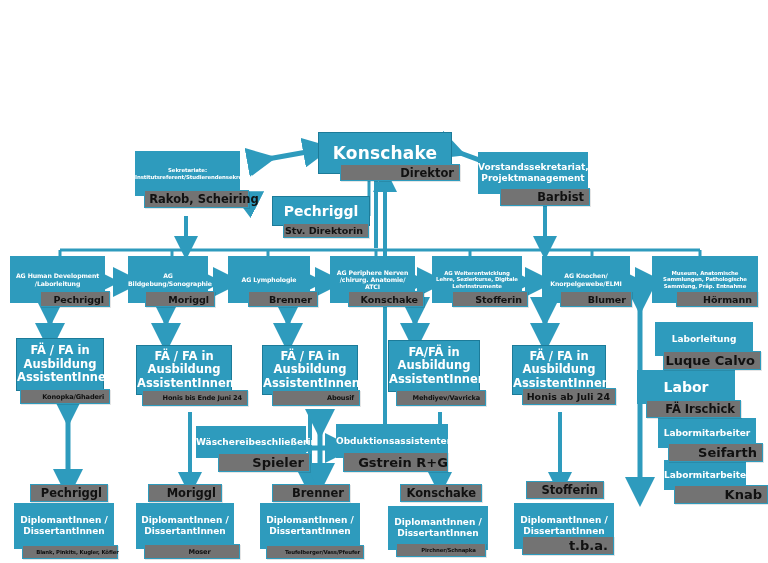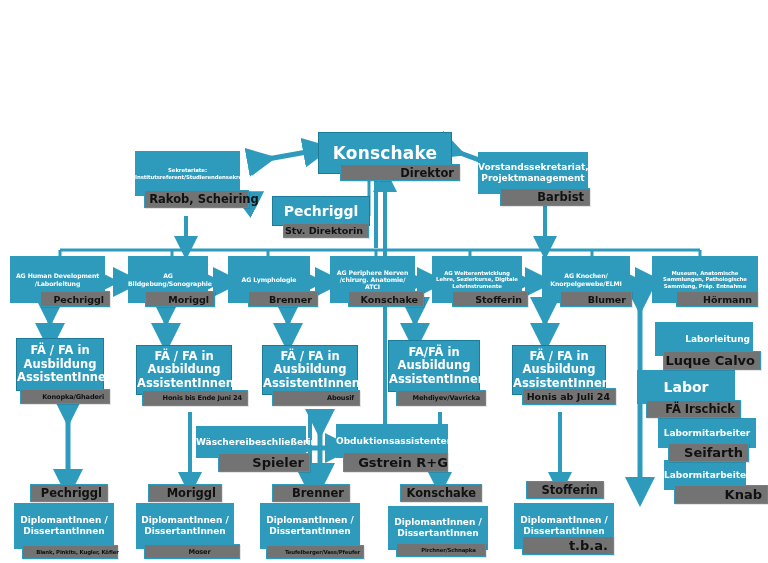--- a/index.html
+++ b/index.html
@@ -230,38 +230,38 @@
     <span class="txt">Mehdiyev/Vavricka</span>
   </div>
 
   <div class="node bordered" style="left:512px;top:345px;width:94px;height:50px;">
     <span class="txt t-md">FÄ / FA in Ausbildung AssistentInnen</span>
   </div>
   <div class="plate p-sm" style="left:522px;top:388px;width:94px;height:17px;">
     <span class="txt">Honis ab Juli 24</span>
   </div>
 
-  <div class="node" style="left:655px;top:322px;width:98px;height:34px;text-align:right;">
+  <div class="node" style="left:655px;top:322px;width:98px;height:34px;">
     <span class="txt t-sm">Laborleitung</span>
   </div>
   <div class="plate p-lg" style="left:663px;top:351px;width:98px;height:19px;">
     <span class="txt">Luque Calvo</span>
   </div>
 
   <div class="node" style="left:637px;top:370px;width:98px;height:34px;">
     <span class="txt t-lg">Labor</span>
   </div>
   <div class="plate p-md" style="left:646px;top:400px;width:95px;height:18px;">
     <span class="txt">FÄ Irschick</span>
   </div>
 
   <div class="node" style="left:658px;top:418px;width:98px;height:30px;">
     <span class="txt t-sm">Labormitarbeiter</span>
   </div>
-  <div class="plate p-lg" style="left:668px;top:443px;width:81px;height:19px;padding-left:28px;">
+  <div class="plate p-lg" style="left:668px;top:443px;width:95px;height:19px;padding-left:28px;">
     <span class="txt">Seifarth</span>
   </div>
 
   <div class="node" style="left:664px;top:460px;width:82px;height:30px;">
     <span class="txt t-sm">Labormitarbeiterin</span>
   </div>
   <div class="plate p-lg" style="left:674px;top:485px;width:94px;height:19px;">
     <span class="txt">Knab</span>
   </div>
 

